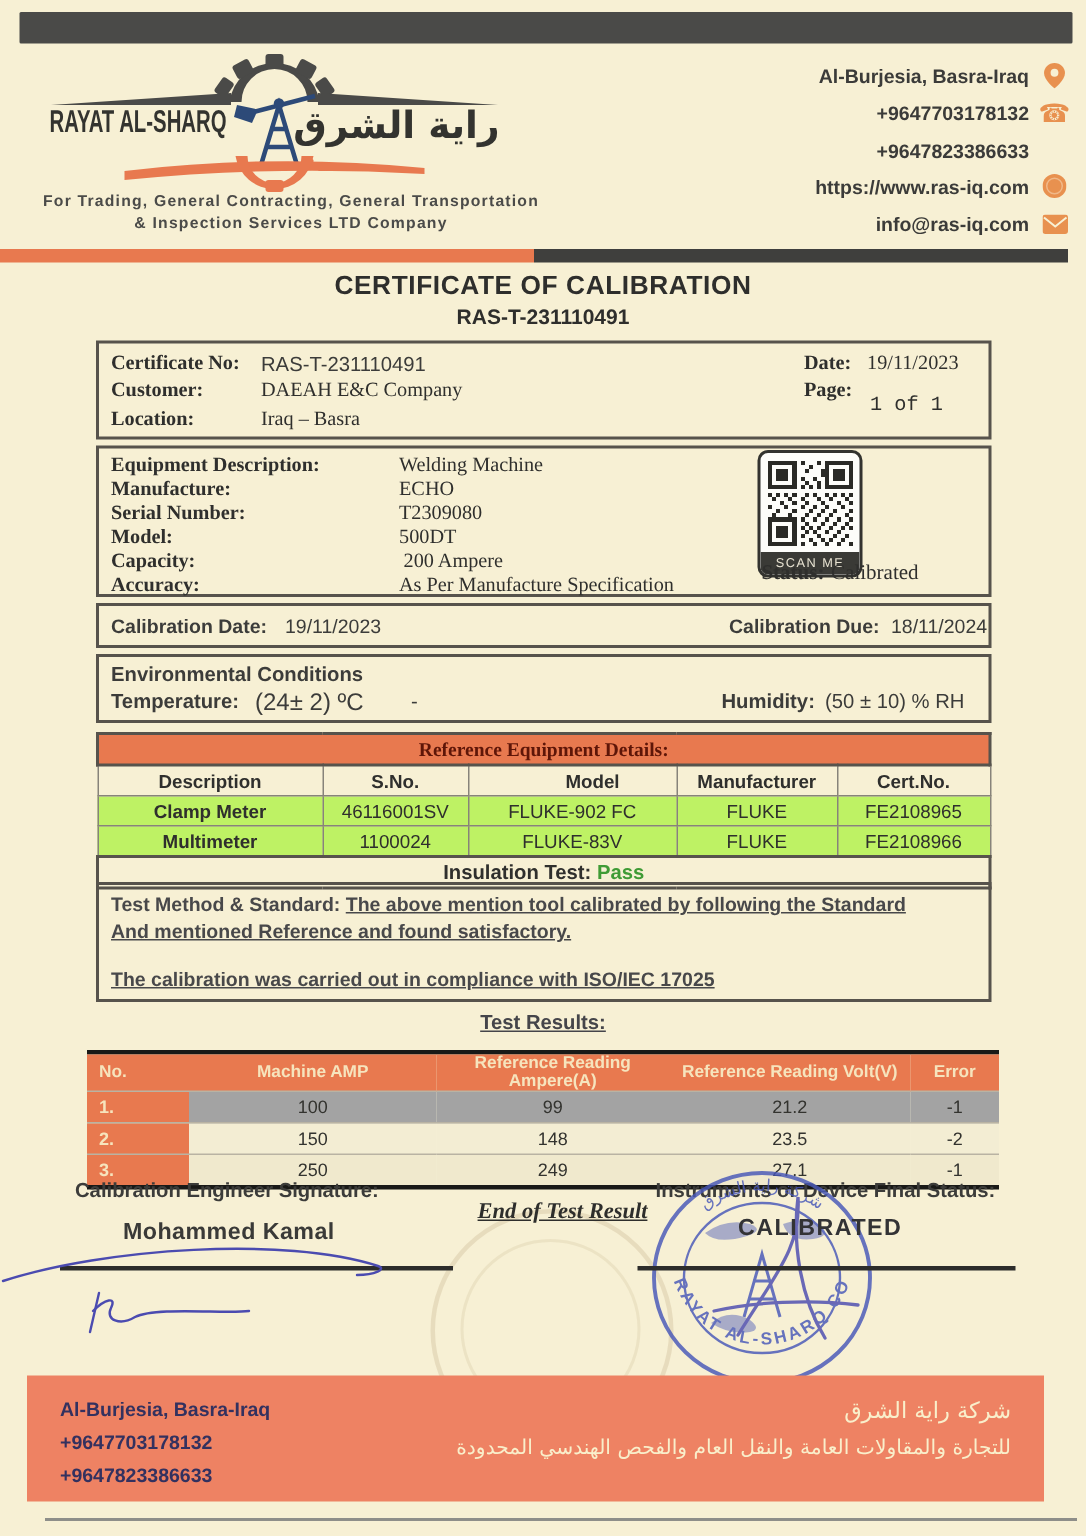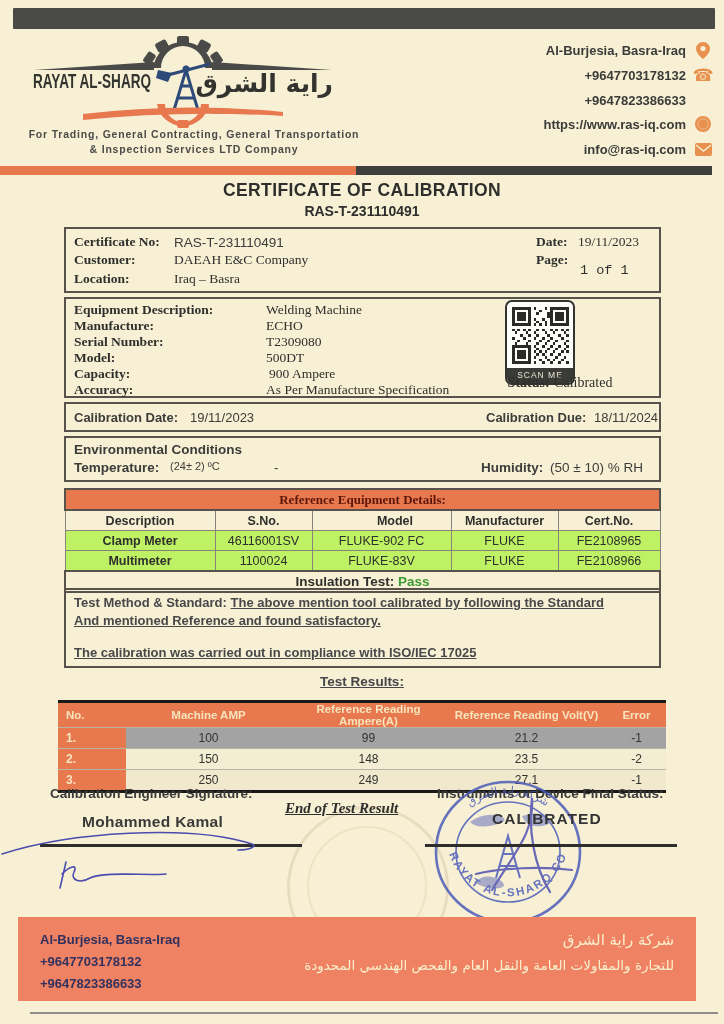--- a/index.html
+++ b/index.html
@@ -173,21 +173,21 @@
   <div class="box" style="left:64px;top:297px;width:597px;height:101px;">
     <span class="abs lbl" style="left:8px;top:3px;">Equipment Description:</span>
     <span class="abs val" style="left:200px;top:3px;">Welding Machine</span>
     <span class="abs lbl" style="left:8px;top:19px;">Manufacture:</span>
     <span class="abs val" style="left:200px;top:19px;">ECHO</span>
     <span class="abs lbl" style="left:8px;top:35px;">Serial Number:</span>
     <span class="abs val" style="left:200px;top:35px;">T2309080</span>
     <span class="abs lbl" style="left:8px;top:51px;">Model:</span>
     <span class="abs val" style="left:200px;top:51px;">500DT</span>
     <span class="abs lbl" style="left:8px;top:67px;">Capacity:</span>
-    <span class="abs val" style="left:203px;top:67px;">900 Ampere</span>
+    <span class="abs val" style="left:203px;top:67px;">200 Ampere</span>
     <span class="abs lbl" style="left:8px;top:83px;">Accuracy:</span>
     <span class="abs val" style="left:200px;top:83px;">As Per Manufacture Specification</span>
   </div>
 
   <div class="abs qrframe">
     <svg class="abs" style="left:5px;top:5px;" width="57" height="57" viewBox="0 0 21 21" shape-rendering="crispEdges">
       <path fill="#2a2a26" fill-rule="evenodd" d="M0 0h7v7H0z M1 1h5v5H1z M2 2h3v3H2z M14 0h7v7h-7z M15 1h5v5h-5z M16 2h3v3h-3z M0 14h7v7H0z M1 15h5v5H1z M2 16h3v3H2z M8 0h1v1H8zM12 0h1v1h-1zM10 1h1v1h-1zM9 2h1v1H9zM13 2h1v1h-1zM13 3h1v1h-1zM8 4h1v1H8zM11 4h1v1h-1zM9 5h1v1H9zM12 5h1v1h-1zM8 6h1v1H8zM10 6h1v1h-1zM12 6h1v1h-1zM0 8h1v1H0zM2 8h1v1H2zM4 8h1v1H4zM6 8h1v1H6zM9 8h1v1H9zM11 8h1v1h-1zM14 8h1v1h-1zM16 8h1v1h-1zM18 8h1v1h-1zM20 8h1v1h-1zM1 9h1v1H1zM5 9h1v1H5zM8 9h1v1H8zM12 9h1v1h-1zM15 9h1v1h-1zM19 9h1v1h-1zM3 10h1v1H3zM6 10h1v1H6zM9 10h1v1H9zM13 10h1v1h-1zM17 10h1v1h-1zM20 10h1v1h-1zM0 11h1v1H0zM4 11h1v1H4zM8 11h1v1H8zM11 11h1v1h-1zM14 11h1v1h-1zM18 11h1v1h-1zM2 12h1v1H2zM6 12h1v1H6zM10 12h1v1h-1zM13 12h1v1h-1zM16 12h1v1h-1zM20 12h1v1h-1zM1 13h1v1H1zM5 13h1v1H5zM9 13h1v1H9zM12 13h1v1h-1zM15 13h1v1h-1zM19 13h1v1h-1zM8 14h1v1H8zM11 14h1v1h-1zM14 14h1v1h-1zM17 14h1v1h-1zM20 14h1v1h-1zM9 15h1v1H9zM13 15h1v1h-1zM16 15h1v1h-1zM19 15h1v1h-1zM8 16h1v1H8zM10 16h1v1h-1zM12 16h1v1h-1zM15 16h1v1h-1zM18 16h1v1h-1zM20 16h1v1h-1zM9 17h1v1H9zM11 17h1v1h-1zM14 17h1v1h-1zM17 17h1v1h-1zM8 18h1v1H8zM12 18h1v1h-1zM16 18h1v1h-1zM19 18h1v1h-1zM10 19h1v1h-1zM13 19h1v1h-1zM15 19h1v1h-1zM18 19h1v1h-1zM8 20h1v1H8zM11 20h1v1h-1zM14 20h1v1h-1zM17 20h1v1h-1zM20 20h1v1h-1z"></path>
     </svg>
     <div class="qrbar">SCAN ME</div>
   </div>
@@ -199,21 +199,21 @@
   <div class="box" style="left:64px;top:402px;width:597px;height:30px;padding-left:24px;">
     <span class="abs slbl" style="left:8px;top:6px;">Calibration Date:</span>
     <span class="abs sval" style="left:124px;top:6px;">19/11/2023</span>
     <span class="abs slbl" style="left:420px;top:6px;">Calibration Due:</span>
     <span class="abs sval" style="left:528px;top:6px;">18/11/2024</span>
   </div>
 
   <div class="box" style="left:64px;top:436px;width:597px;height:46px;">
     <span class="abs slbl" style="left:8px;top:4px;font-size:13.5px;">Environmental Conditions</span>
     <span class="abs slbl" style="left:8px;top:22px;font-size:13.5px;">Temperature:</span>
-    <span class="abs sval" style="left:104px;top:22px;font-size:11px;">(24± 2) ºC</span>
+    <span class="abs sval" style="left:104px;top:22px;font-size:16px;">(24± 2) ºC</span>
     <span class="abs sval" style="left:208px;top:22px;font-size:13.5px;">-</span>
     <span class="abs slbl" style="left:415px;top:22px;font-size:13.5px;">Humidity:</span>
     <span class="abs sval" style="left:484px;top:22px;font-size:13.5px;">(50 ± 10) % RH</span>
   </div>
 
   <table class="ref">
     <tbody>
         <tr>
           <td class="band" colspan="5">Reference Equipment Details:</td>
         </tr>
@@ -303,21 +303,21 @@
   <div class="abs b" style="left:82px;top:813px;font-size:15.5px;color:#3a3a38;letter-spacing:.3px;">Mohammed Kamal</div>
   <div class="sigline" style="left:40px;top:844px;width:262px;"></div>
   <svg class="abs" style="left:0;top:818px;" width="290" height="80" viewBox="0 0 290 80">
     <g stroke="#4b4bb0" stroke-width="1.6" fill="none" stroke-linecap="round">
       <path d="M2 36 C70 14 190 6 252 26 C258 28 250 32 238 32"></path>
       <path d="M66 44 L60 70"></path>
       <path d="M62 56 C70 48 78 46 74 54 C70 62 80 66 90 60 C104 53 150 58 166 56"></path>
     </g>
   </svg>
 
-  <div class="abs serif b u" style="left:285px;top:800px;width:180px;font-size:15px;font-style:italic;color:#2e2e2c;">End of Test Result</div>
+  <div class="abs serif b u" style="left:285px;top:800px;width:180px;text-align:center;font-size:15px;font-style:italic;color:#2e2e2c;">End of Test Result</div>
 
   <div class="abs slbl" style="left:437px;top:786px;font-size:13.5px;">Instruments or Device Final Status:</div>
 
   <svg class="abs" style="left:422px;top:770px;" width="170" height="158" viewBox="0 0 170 158">
     <defs>
       <path id="arcTop" d="M 22 88 A 64 64 0 0 1 150 88"></path>
       <path id="arcBottom" d="M 26 80 A 62 62 0 0 0 146 80"></path>
     </defs>
     <g opacity="0.82">
       <ellipse cx="86" cy="82" rx="72" ry="70" fill="none" stroke="#4757b8" stroke-width="2.6"></ellipse>

